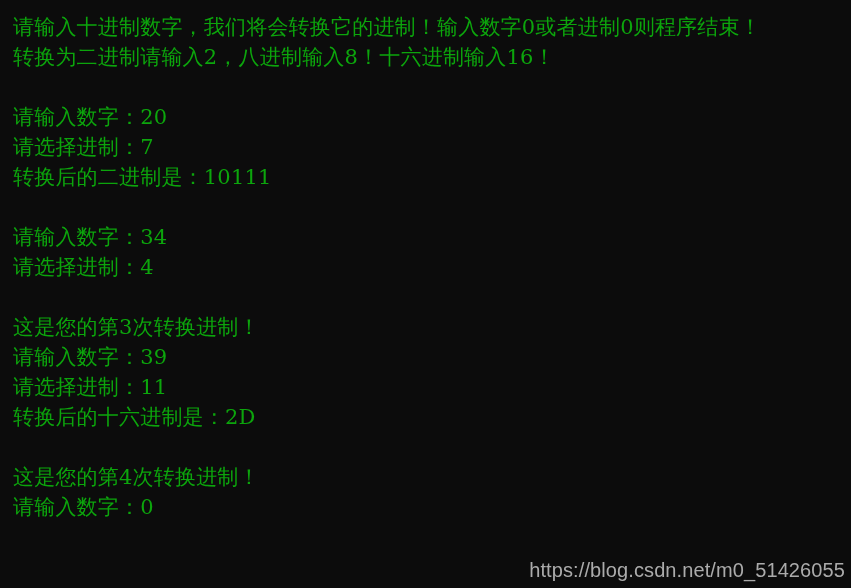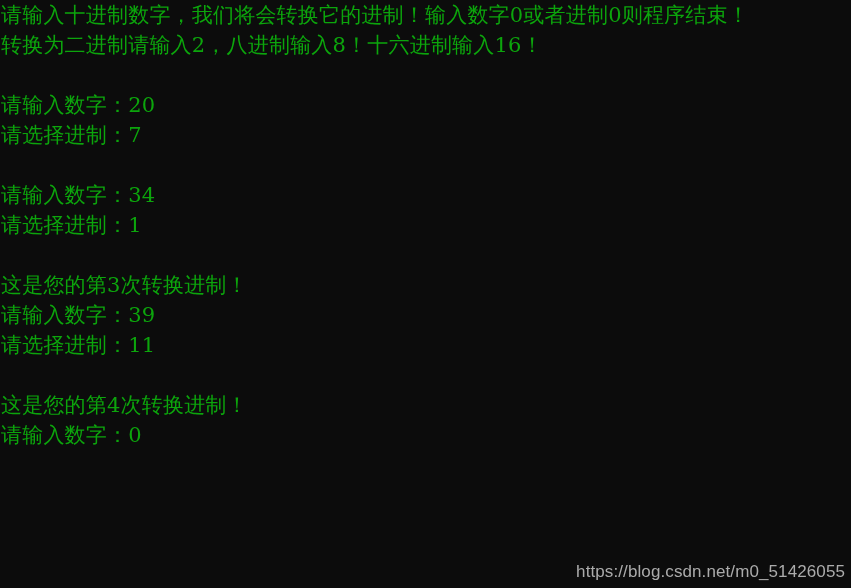--- a/index.html
+++ b/index.html
@@ -16,21 +16,21 @@
     font-family: "DejaVu Sans Mono", "Liberation Mono", monospace;
   }
 
   #console {
     position: absolute;
     left: 0;
     top: 0;
     width: 851px;
     height: 588px;
     background: #0c0c0c;
-    padding: 0;
+    padding: 12px;
     box-sizing: border-box;
   }
 
   .line {
     height: 30px;
     line-height: 30px;
     font-size: 21px;
     color: #0ca50c;
     white-space: pre;
     padding-left: 1px;
@@ -48,42 +48,44 @@
 
   .line.blank {
     color: transparent;
   }
 
   .watermark {
     position: absolute;
     right: 6px;
     bottom: 6px;
     font-family: "Liberation Sans", "DejaVu Sans", sans-serif;
-    font-size: 17px;
+    font-size: 20px;
     color: #b9b9b9;
     opacity: 0.92;
     letter-spacing: 0.1px;
     white-space: nowrap;
     pointer-events: none;
   }
 </style>
 </head>
 <body>
 
 <div id="console">
     <div class="line cjk">请输入十进制数字，我们将会转换它的进制！输入数字0或者进制0则程序结束！</div>
     <div class="line cjk">转换为二进制请输入2，八进制输入8！十六进制输入16！</div>
     <div class="line blank"></div>
     <div class="line cjk">请输入数字：20</div>
     <div class="line cjk">请选择进制：7</div>
+    <div class="line cjk">转换后的二进制是：10111</div>
     <div class="line blank"></div>
     <div class="line cjk">请输入数字：34</div>
-    <div class="line cjk">请选择进制：1</div>
+    <div class="line cjk">请选择进制：4</div>
     <div class="line blank"></div>
     <div class="line cjk">这是您的第3次转换进制！</div>
     <div class="line cjk">请输入数字：39</div>
     <div class="line cjk">请选择进制：11</div>
+    <div class="line cjk">转换后的十六进制是：2D</div>
     <div class="line blank"></div>
     <div class="line cjk">这是您的第4次转换进制！</div>
     <div class="line cjk">请输入数字：0</div>
   </div>
 
 <div class="watermark">https://blog.csdn.net/m0_51426055</div>
 
 </body></html>

